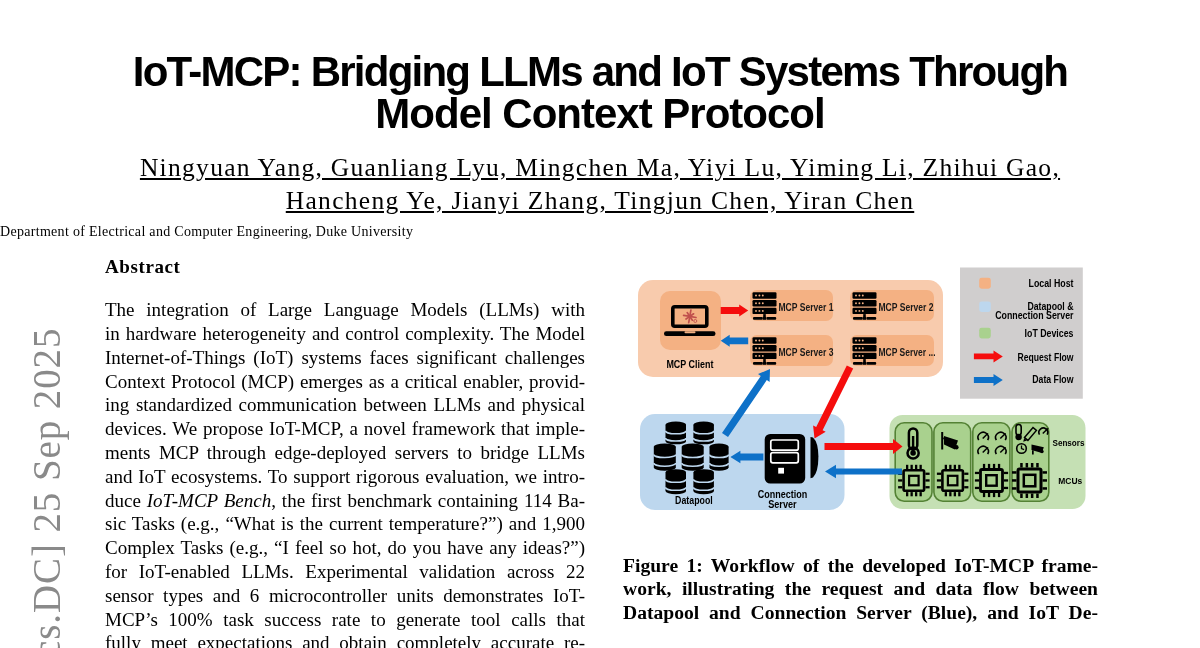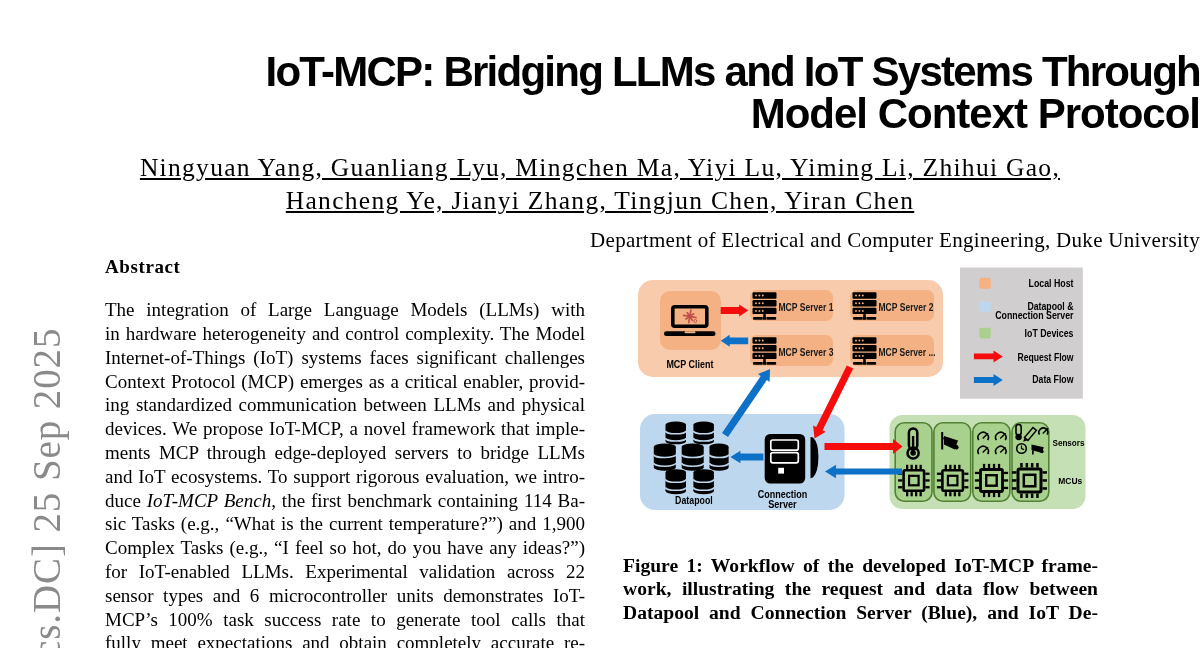--- a/index.html
+++ b/index.html
@@ -1,22 +1,22 @@
 <!DOCTYPE html>
 <html><head>
 <meta charset="utf-8">
 <style>
 * { margin:0; padding:0; box-sizing:border-box; }
 html,body { width:1200px; height:648px; background:#ffffff; overflow:hidden; }
 body { position:relative; font-family:"Liberation Serif", serif; color:#000; }
 .abs { position:absolute; }
-#title { left:0; top:52px; width:1200px; text-align:right; font-family:"Liberation Sans", sans-serif; font-weight:bold; font-size:42px; line-height:40px; letter-spacing:-1.75px; }
+#title { left:0; top:52px; width:1200px; text-align:center; font-family:"Liberation Sans", sans-serif; font-weight:bold; font-size:42px; line-height:40px; letter-spacing:-1.75px; }
 #title .l2 { letter-spacing:-1.0px; }
 #authors { left:0; top:151px; width:1200px; text-align:center; font-size:25.5px; line-height:33.2px; letter-spacing:1.3px;text-decoration:underline; }
-#dept { left:0; top:228px; width:1200px; text-align:right; font-size:21px; line-height:24px; letter-spacing:0.3px; }
+#dept { left:0; top:220px; width:1200px; text-align:left; font-size:14px; line-height:24px; letter-spacing:0.3px; }
 #abshead { left:105px; top:255px; letter-spacing:0.6px; font-size:19px; line-height:24px; font-weight:bold; }
 #abstract { left:105px; top:298.3px; width:480px; font-size:19px; line-height:23.8px; }
 #abstract .jl { text-align:justify; text-align-last:justify; height:23.8px; overflow:visible; white-space:normal; }
 #caption { left:623px; top:553.6px; width:475px; font-size:19.6px; line-height:23.9px; font-weight:bold; }
 #caption .jl { text-align:justify; text-align-last:justify; height:23.9px; }
 #wm { left:26.9px; top:658px; transform:rotate(-90deg); transform-origin:left top; font-size:39px; line-height:39px; letter-spacing:0.9px; color:#8a8a8a; white-space:nowrap; }
 </style>
 </head>
 <body>
 <div class="abs" id="wm">cs.DC] 25 Sep 2025</div>

